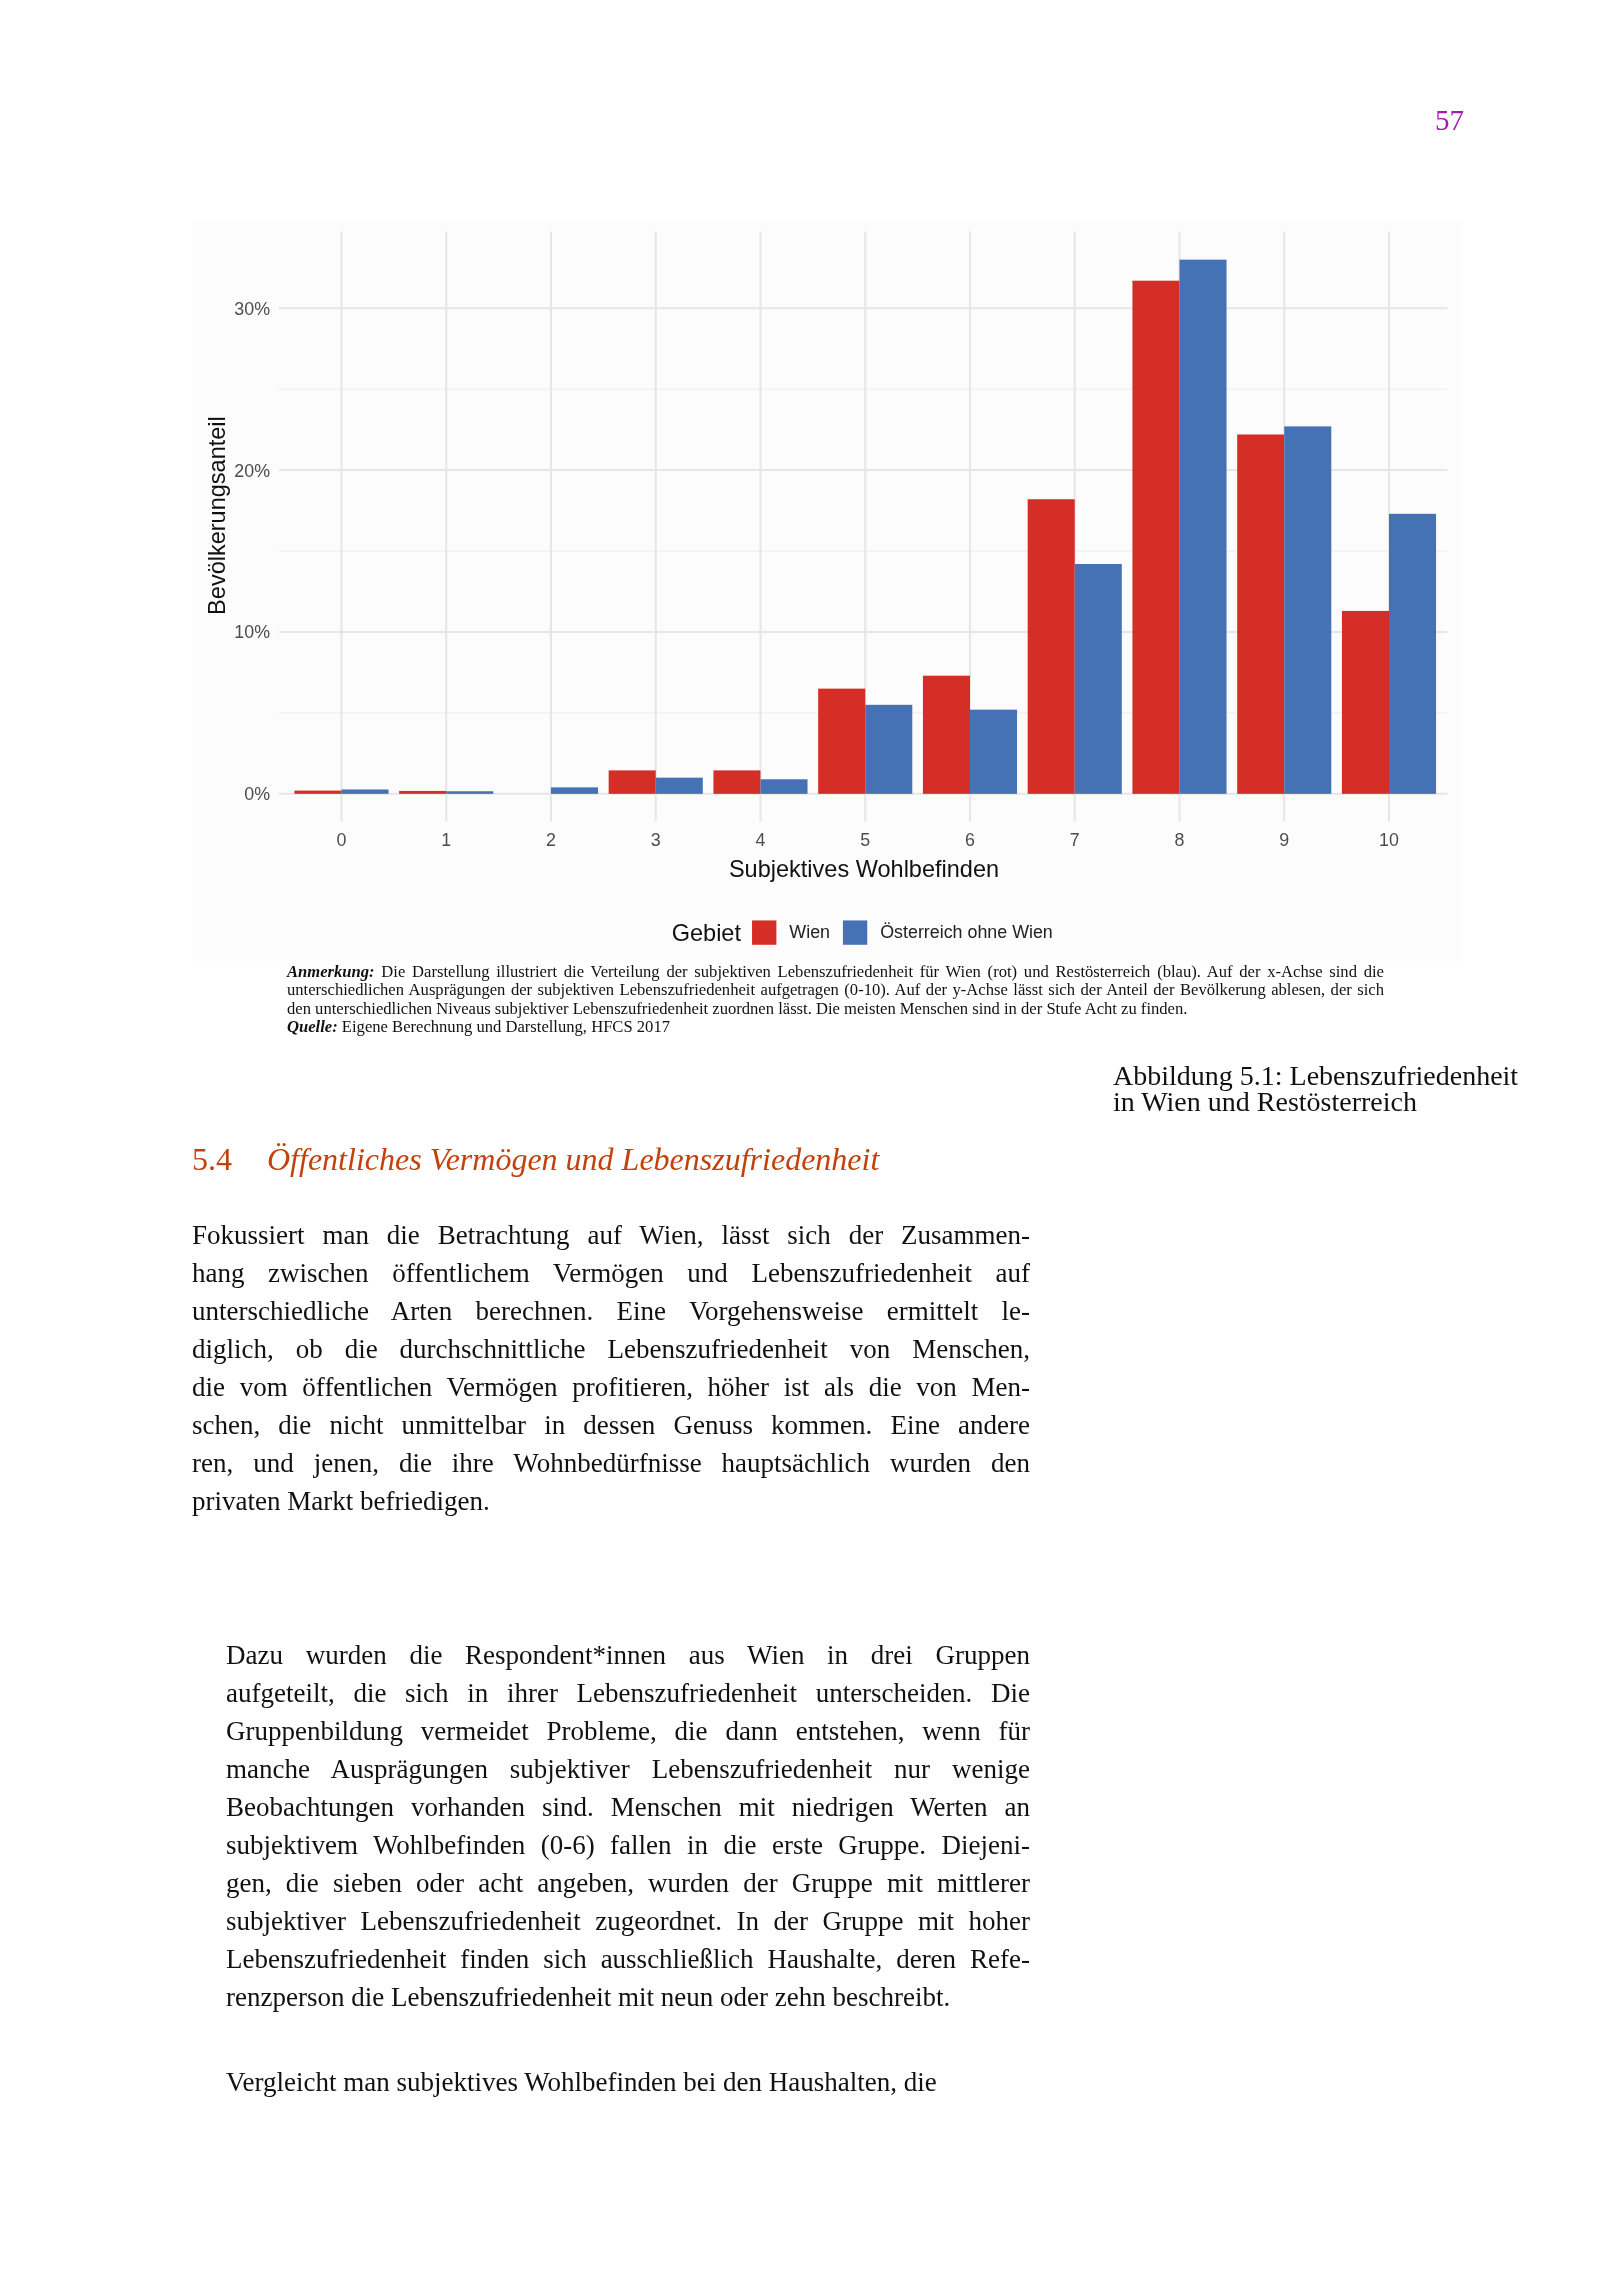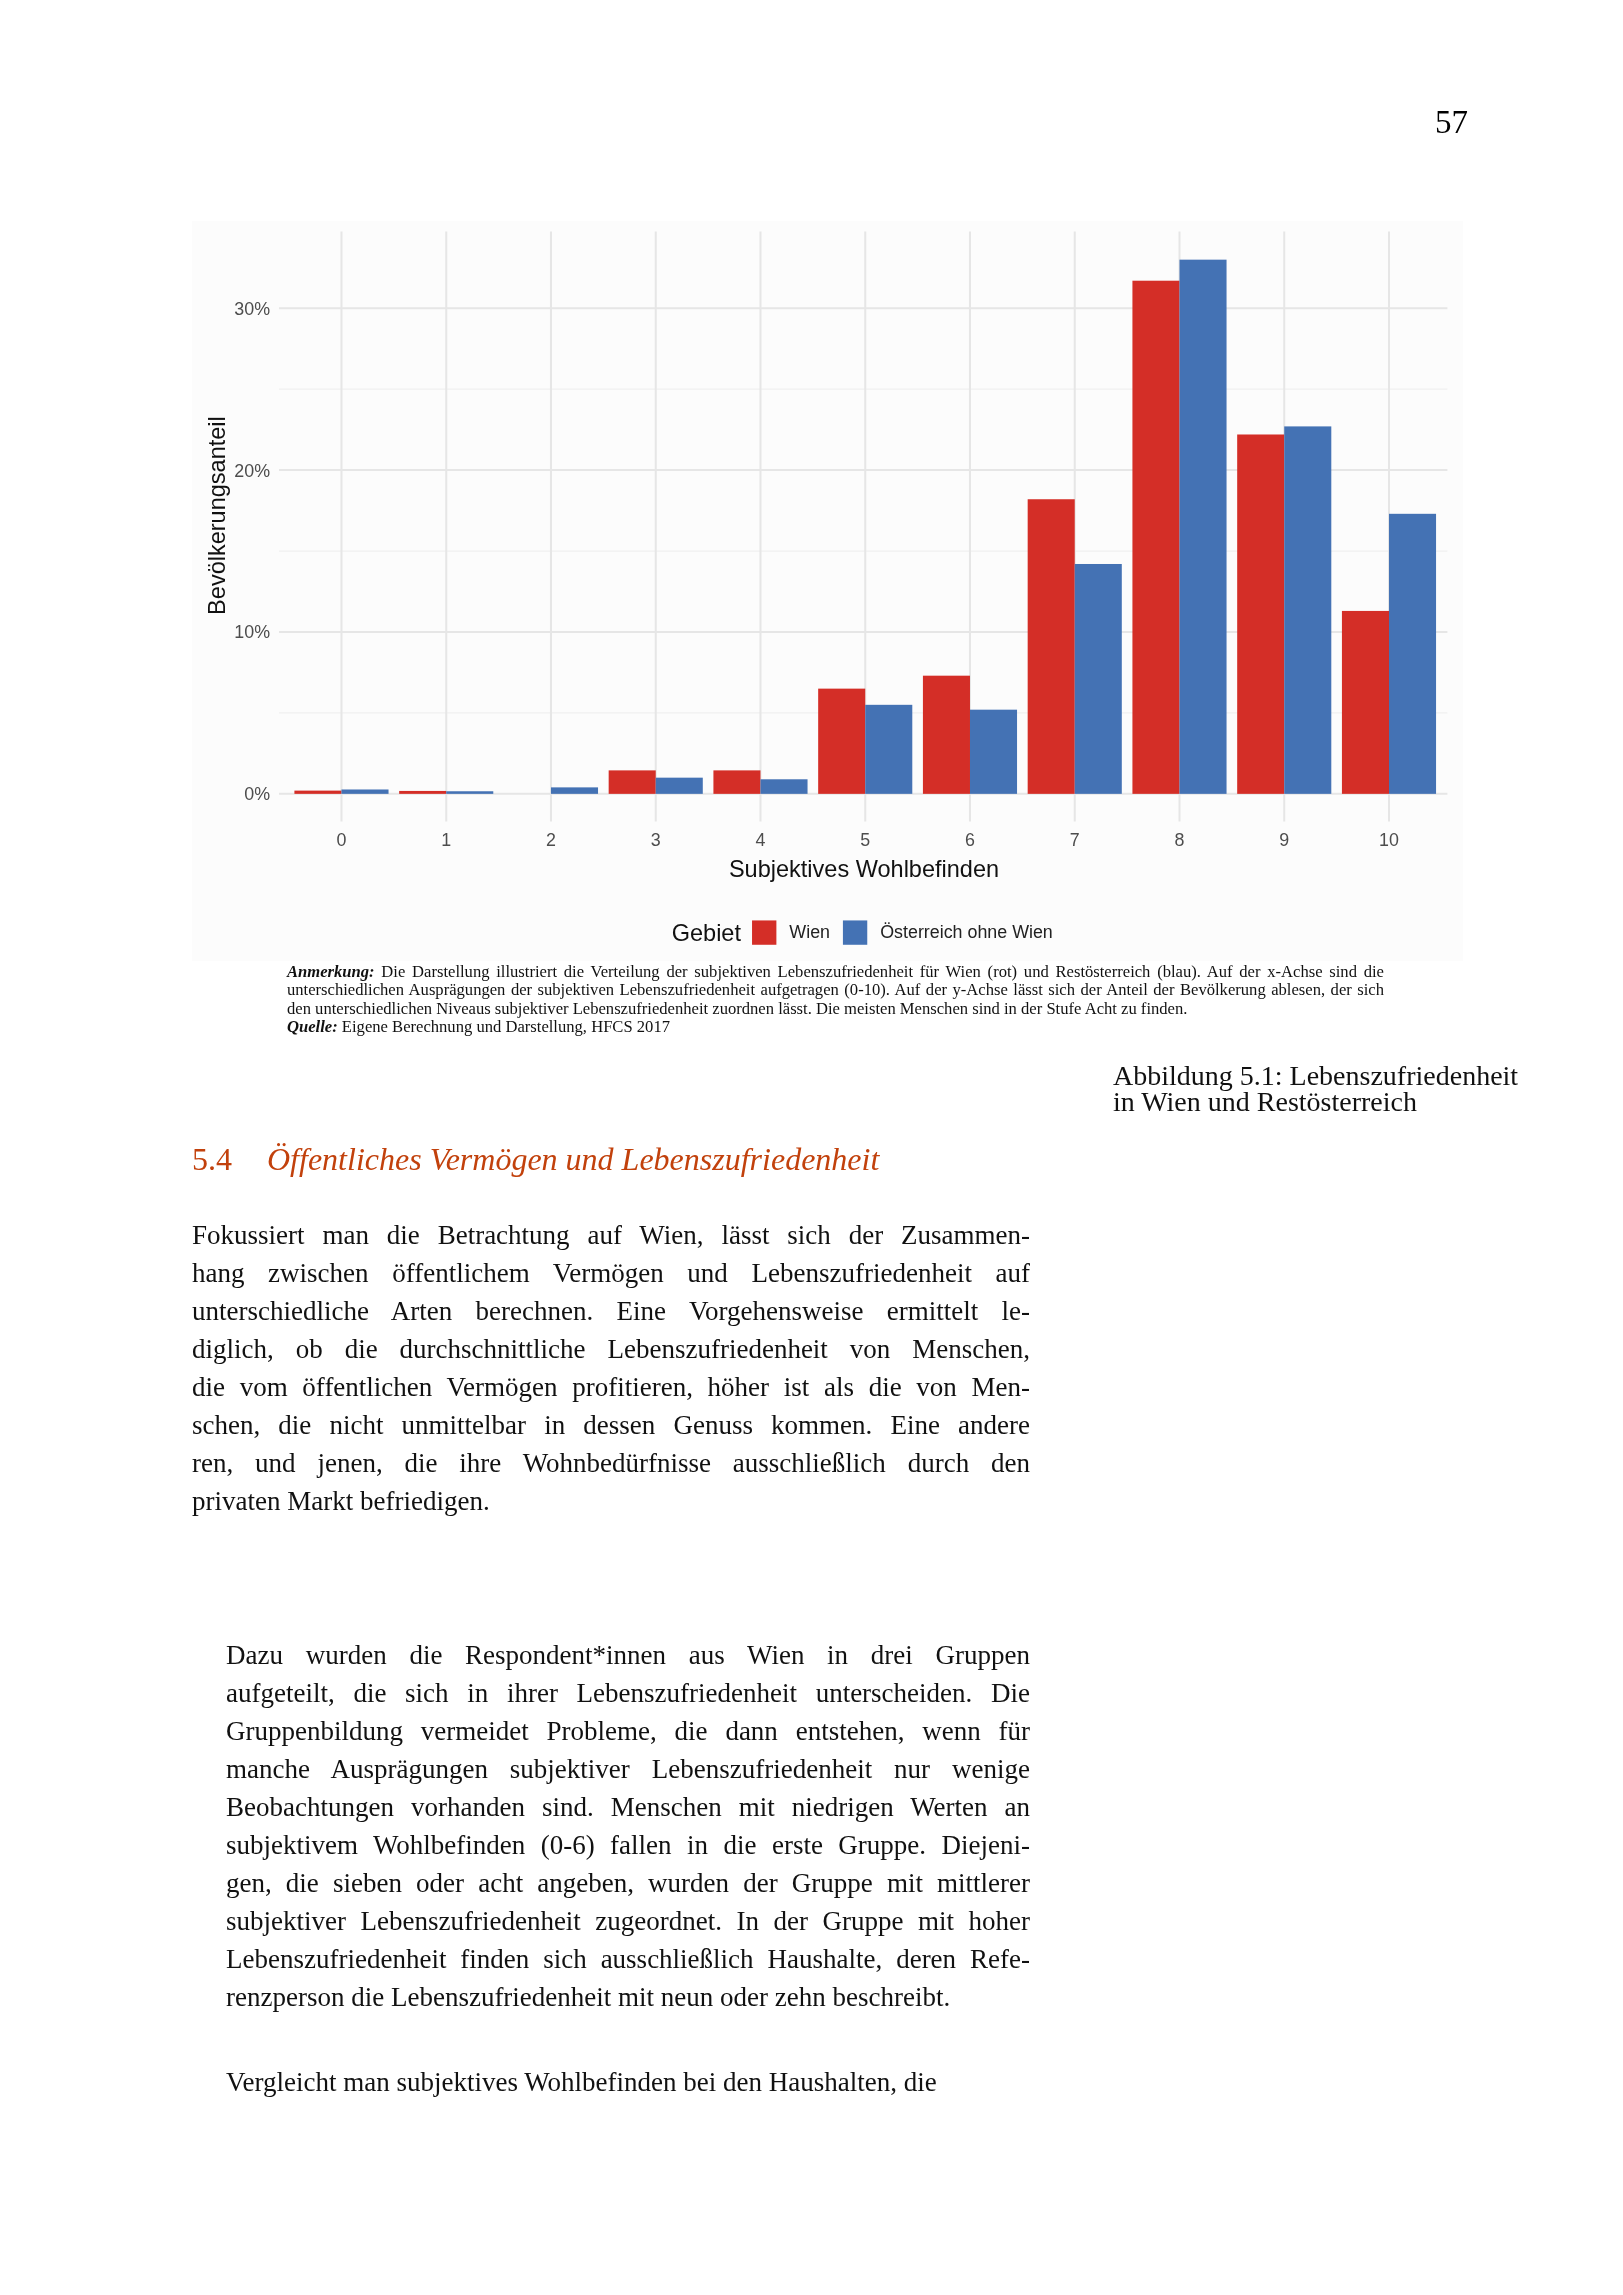--- a/index.html
+++ b/index.html
@@ -1,17 +1,17 @@
 <!DOCTYPE html>
 <html style="font-size:13px"><head>
 <meta charset="utf-8">
 <style>
   html, body { margin: 0; padding: 0; background: #ffffff; }
   body { width: 1623px; height: 2295px; position: relative; overflow: hidden; color: #111; }
-  .page-number { position: absolute; left: 1435px; top: 104px; font-family: "Liberation Serif", serif; font-size: 33px; color: #000000; }
+  .page-number { position: absolute; left: 1435px; top: 104px; font-family: "Liberation Serif", serif; font-size: 29px; color: #a21caf; }
 
   .chart-panel { position: absolute; left: 192px; top: 221px; width: 1271px; height: 740px; background: #fcfcfc; }
   .chart-panel svg { position: absolute; left: 0; top: 0; }
   .tick-label { font-family: "Liberation Sans", sans-serif; font-size: 22px; fill: #4d4d4d; }
   .axis-title { font-family: "Liberation Sans", sans-serif; font-size: 29px; fill: #111; }
   .legend-title { font-family: "Liberation Sans", sans-serif; font-size: 29px; fill: #111; }
   .legend-label { font-family: "Liberation Sans", sans-serif; font-size: 22px; fill: #222; }
 
   .note { position: absolute; left: 287px; top: 963px; width: 1097px; font-family: "Liberation Serif", serif; font-size: 16.6px; line-height: 18.3px; color: #111; text-align: justify; }
   .note em { font-style: italic; font-weight: bold; }
@@ -125,21 +125,21 @@
   <span class="num">5.4</span><span class="title">Öffentliches Vermögen und Lebenszufriedenheit</span>
 </div>
 
 <div class="body-text p1" id="para-0">
     <span class="line">Fokussiert man die Betrachtung auf Wien, lässt sich der Zusammen-</span>
     <span class="line">hang zwischen öffentlichem Vermögen und Lebenszufriedenheit auf</span>
     <span class="line">unterschiedliche Arten berechnen. Eine Vorgehensweise ermittelt le-</span>
     <span class="line">diglich, ob die durchschnittliche Lebenszufriedenheit von Menschen,</span>
     <span class="line">die vom öffentlichen Vermögen profitieren, höher ist als die von Men-</span>
     <span class="line">schen, die nicht unmittelbar in dessen Genuss kommen. Eine andere</span>
-    <span class="line">ren, und jenen, die ihre Wohnbedürfnisse ausschließlich durch den</span>
+    <span class="line">ren, und jenen, die ihre Wohnbedürfnisse hauptsächlich wurden den</span>
     <span class="line last">privaten Markt befriedigen.</span>
   </div>
 <div class="body-text p2" id="para-1">
     <span class="line">Dazu wurden die Respondent*innen aus Wien in drei Gruppen</span>
     <span class="line">aufgeteilt, die sich in ihrer Lebenszufriedenheit unterscheiden. Die</span>
     <span class="line">Gruppenbildung vermeidet Probleme, die dann entstehen, wenn für</span>
     <span class="line">manche Ausprägungen subjektiver Lebenszufriedenheit nur wenige</span>
     <span class="line">Beobachtungen vorhanden sind. Menschen mit niedrigen Werten an</span>
     <span class="line">subjektivem Wohlbefinden (0-6) fallen in die erste Gruppe. Diejeni-</span>
     <span class="line">gen, die sieben oder acht angeben, wurden der Gruppe mit mittlerer</span>

